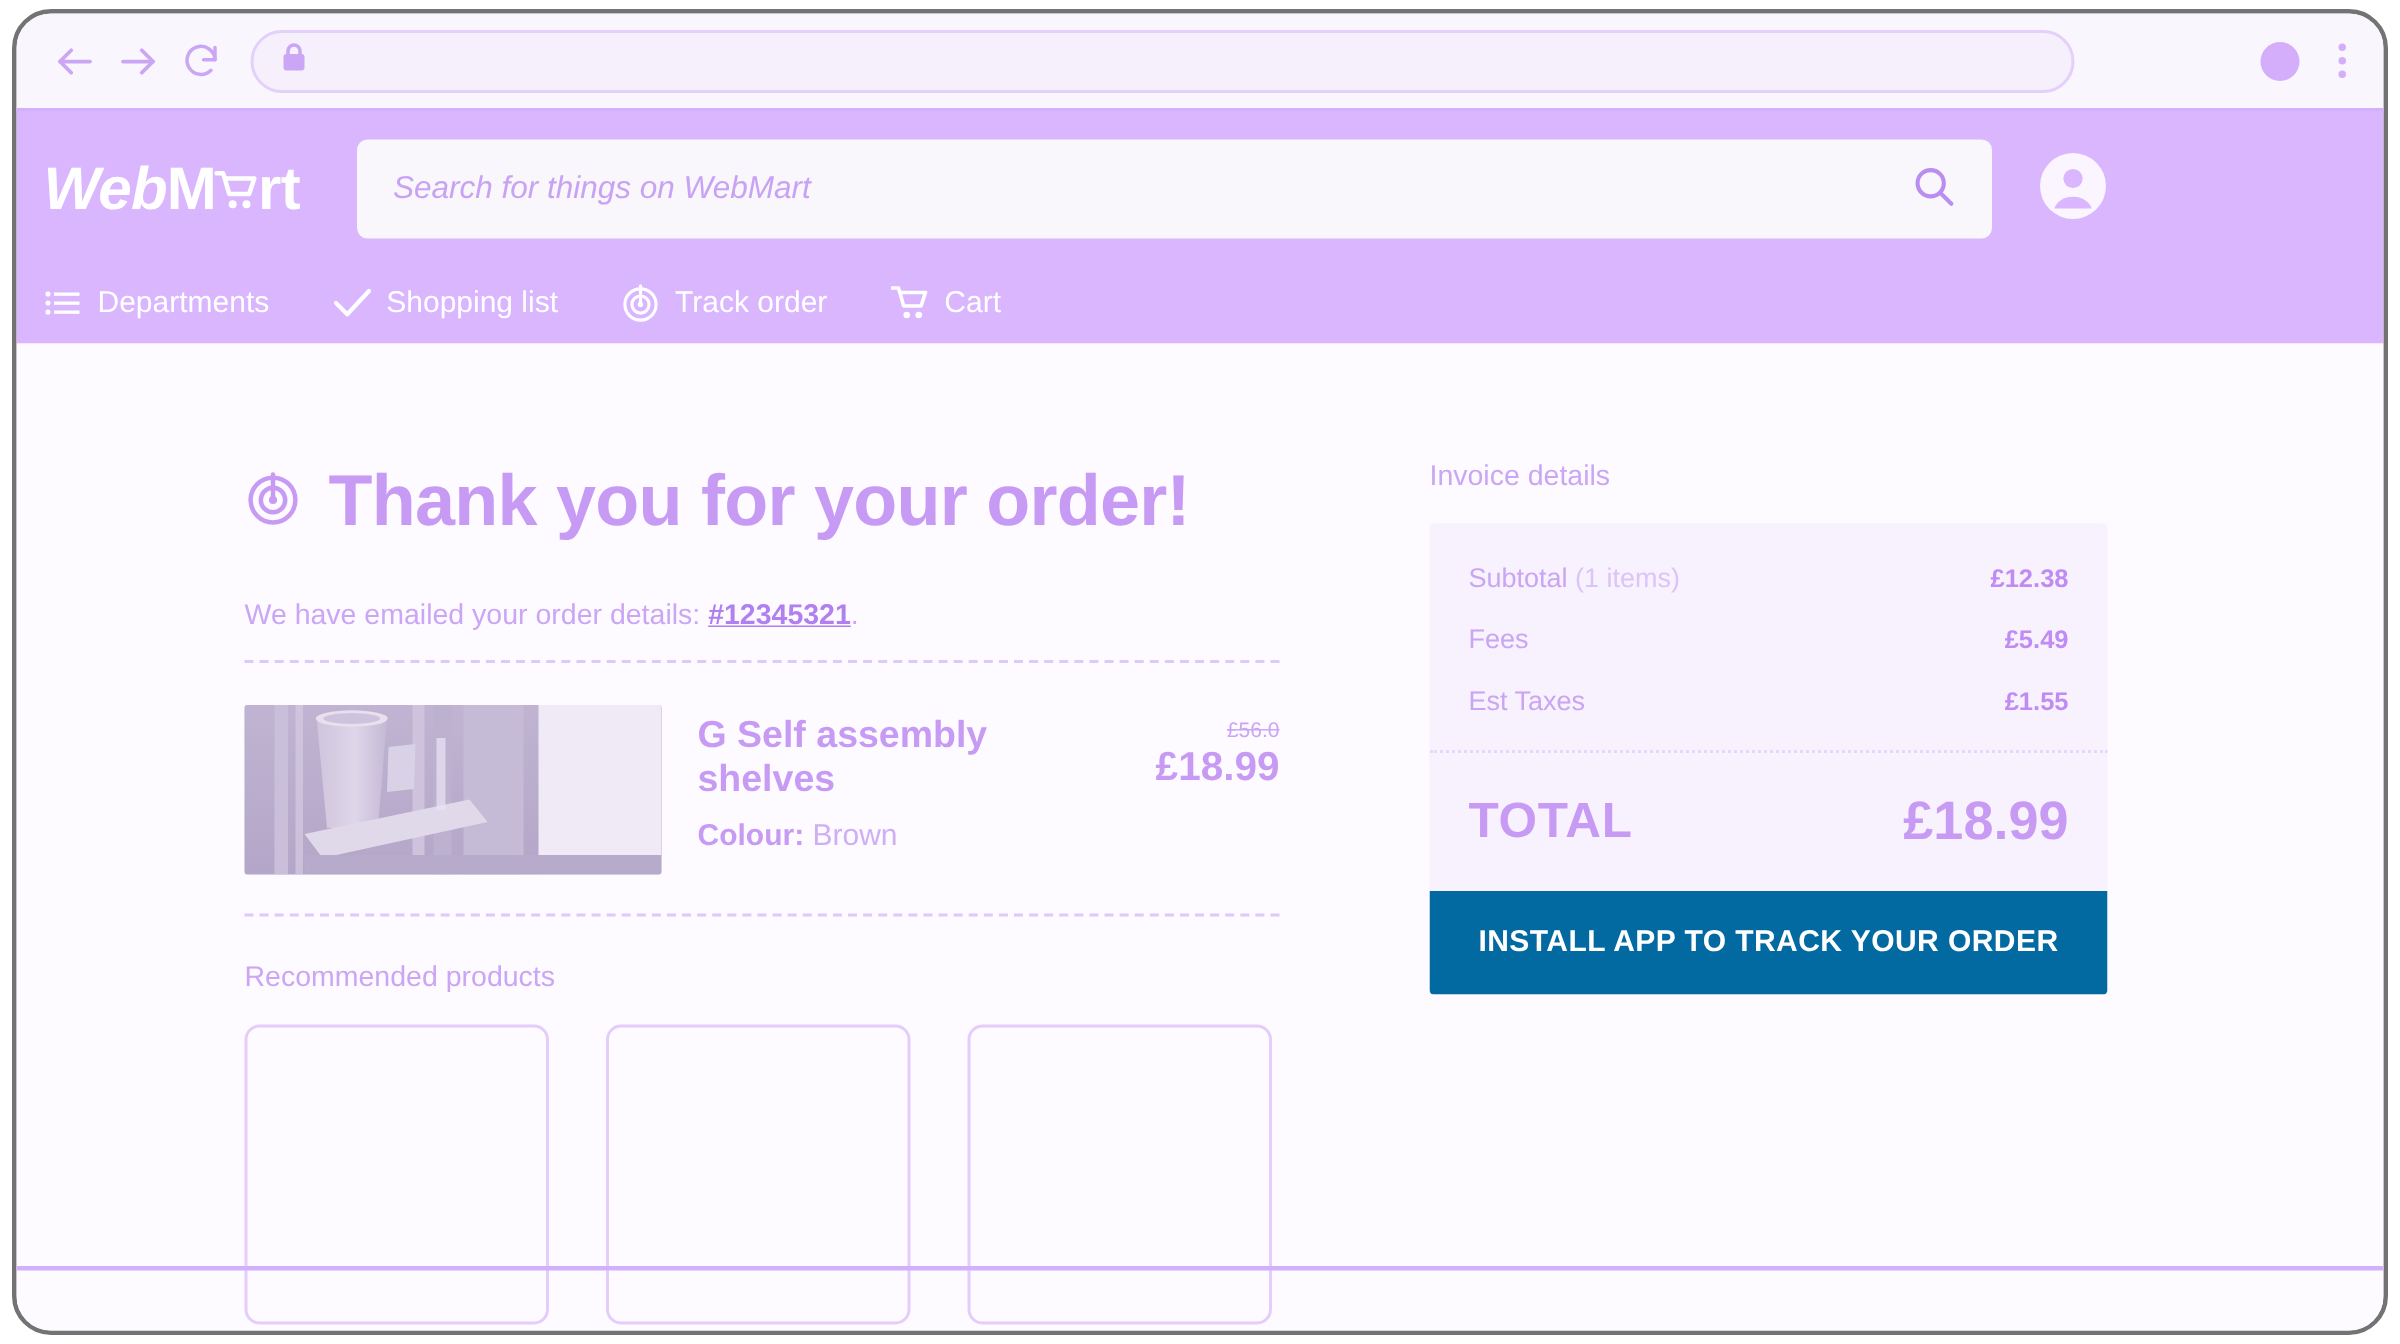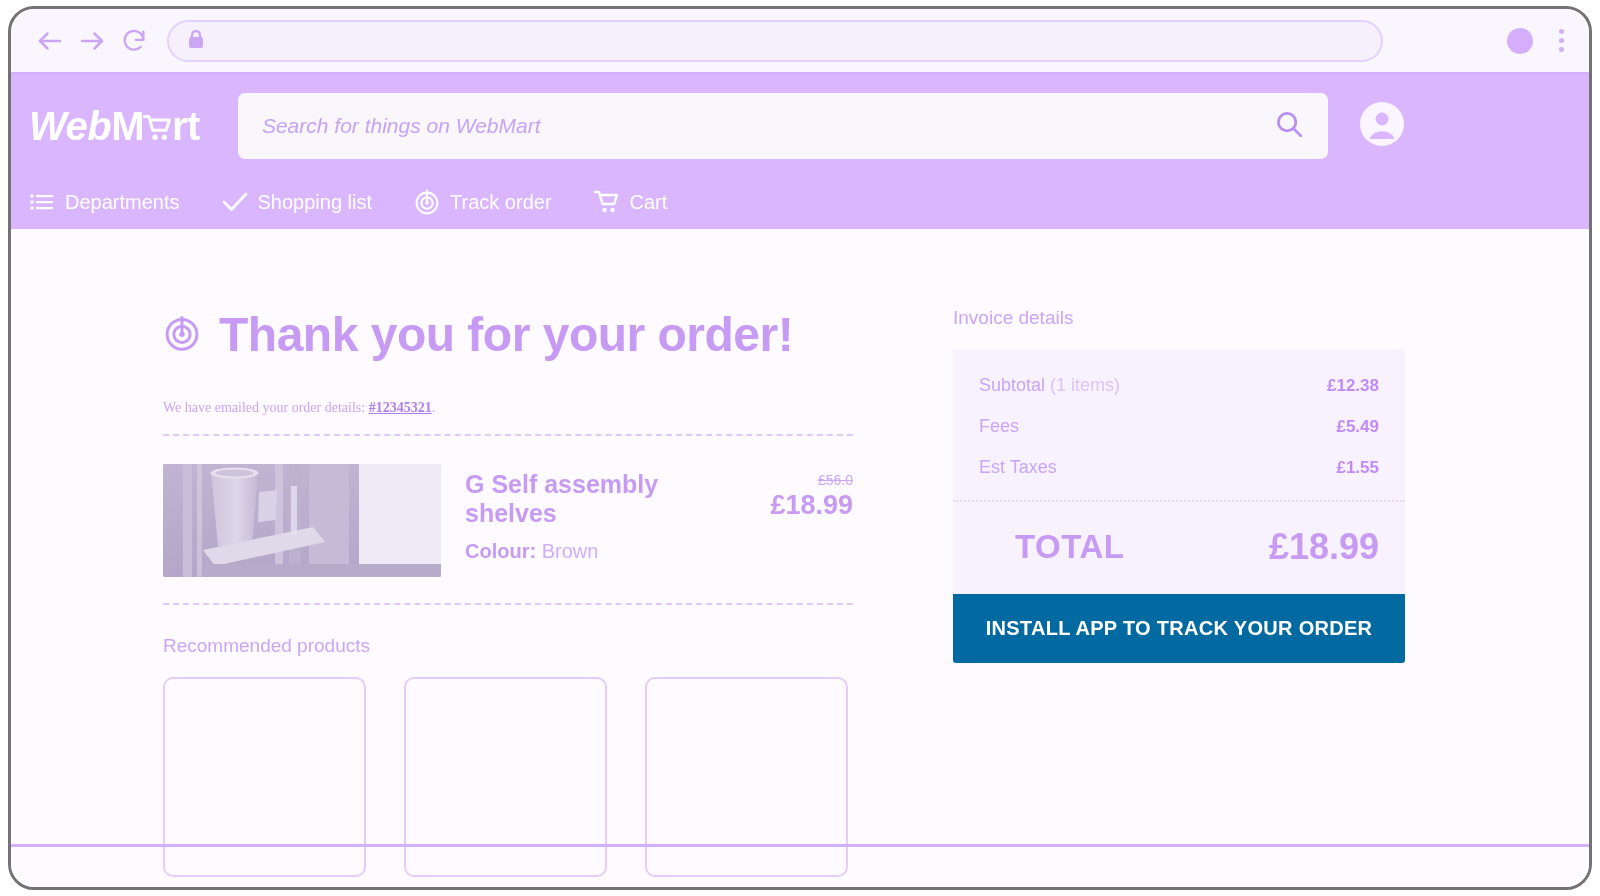--- a/index.html
+++ b/index.html
@@ -208,24 +208,23 @@
   #thanks-icon { flex: 0 0 auto; }
   #thanks-title {
     font-size: 48px;
     font-weight: 700;
     color: #c79bf4;
     letter-spacing: -0.5px;
     white-space: nowrap;
   }
 
   #email-line {
-    font-size: 14px;
+    font-size: 19px;
     color: #cba6f5;
     margin-bottom: 18px;
-    font-family: Liberation Serif, serif;
   }
   #order-link {
     color: #b07ff0;
     font-weight: 700;
     text-decoration: underline;
     cursor: pointer;
   }
 
   .dashed-sep {
     border-top: 2px dashed #e0c8fa;
@@ -329,21 +328,20 @@
     display: flex;
     justify-content: space-between;
     align-items: center;
     padding: 24px 26px 26px 26px;
   }
   #total-label {
     font-size: 33px;
     font-weight: 700;
     color: #c79bf4;
     letter-spacing: 0.5px;
-    margin-left: 36px;
   }
   #total-value {
     font-size: 36px;
     font-weight: 700;
     color: #c79bf4;
   }
   #install-btn {
     display: block;
     width: 100%;
     border: none;

